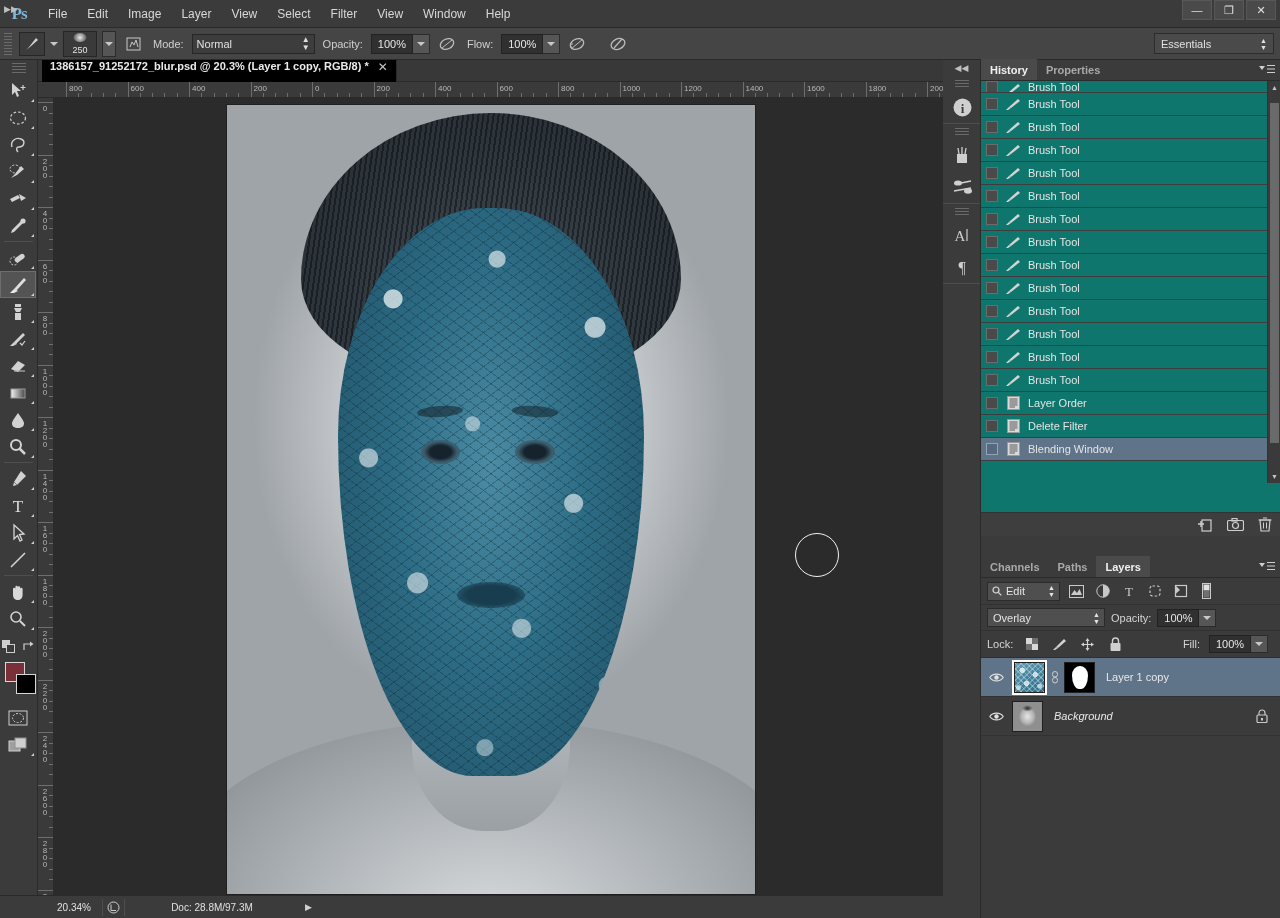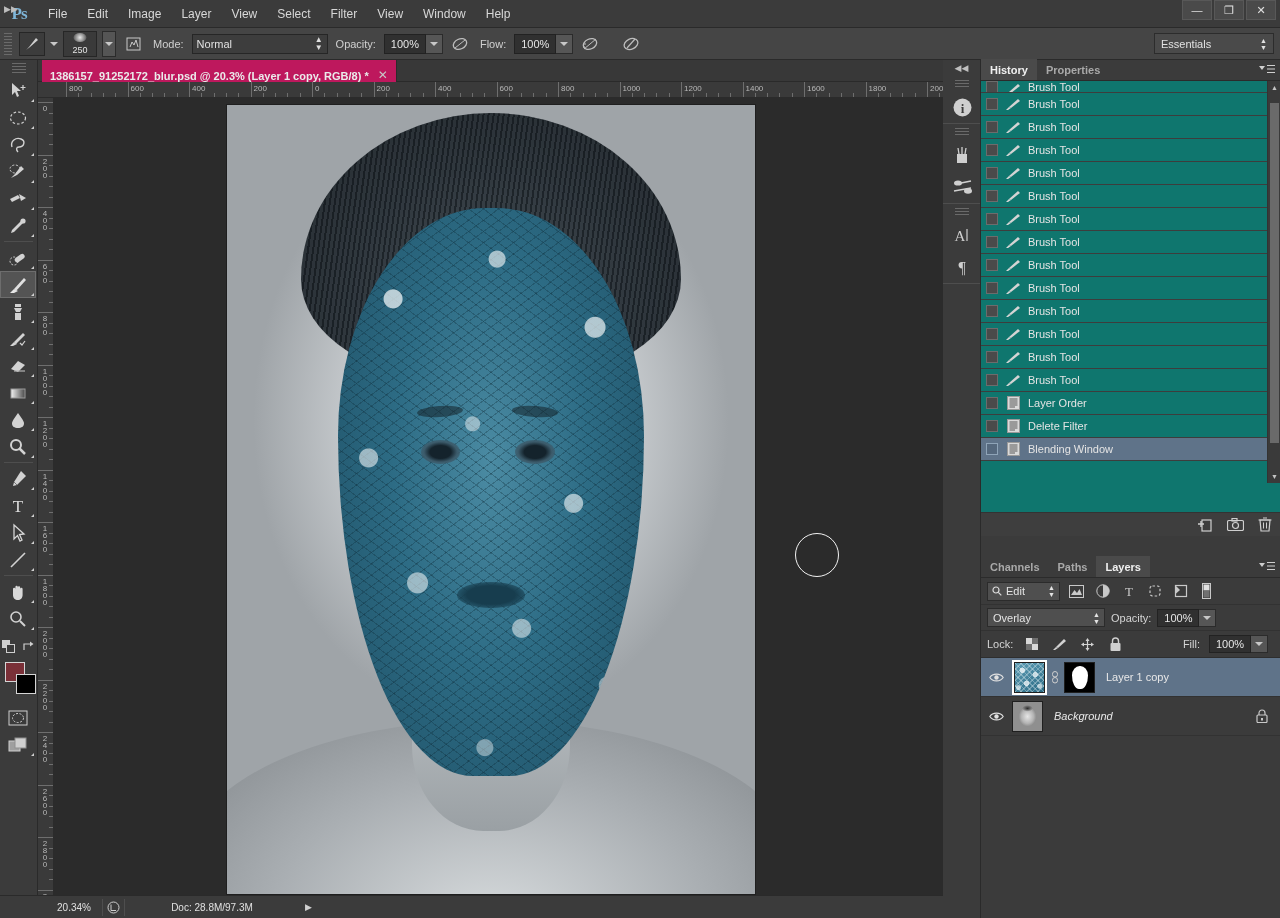--- a/index.html
+++ b/index.html
@@ -112,22 +112,22 @@
     border: 1px solid #d5d5d5; }
   .sw-bg { position: absolute; left: 16px; top: 14px; width: 20px; height: 20px;
     border: 1px solid #d5d5d5; }
 
   
   .tabbar {
     position: absolute; left: 38px; top: 60px; width: 905px; height: 22px;
     background: #383838; border-bottom: 1px solid #2a2a2a;
   }
   .doctab {
-    position: absolute; left: 4px; top: 0; height: 22px; background: #be185d;
-    display: flex; align-items: flex-end; padding: 0 8px; font-size: 11px; color: #ebebeb;
+    position: absolute; left: 4px; top: 0; height: 22px; background: #000000;
+    display: flex; align-items: flex-start; padding: 0 8px; font-size: 11px; color: #ebebeb;
     border-right: 1px solid #2b2b2b; font-weight: bold;
   }
   .doctab .x { margin-left: 9px; font-size: 12px; color: #c8c8c8; font-weight: normal; }
   .tab-collapse {
     position: absolute; left: 2px; top: 2px; width: 18px; height: 14px;
     display: flex; align-items: center; justify-content: center;
     font-size: 9px; color: #bdbdbd;
   }
 
   
@@ -433,21 +433,21 @@
     <div class="spin-btn">
       <div class="tiny-arrow"></div>
     </div>
     <div class="icon-btn">
       <svg width="17" height="17" viewBox="0 0 17 17">
         <rect x="2" y="3" width="13" height="12" fill="none" stroke="#c9c9c9" stroke-width="1"></rect>
         <path d="M5 12 L7 7 L9 10 L11 5 L13 12" fill="none" stroke="#c9c9c9" stroke-width="1"></path>
       </svg>
     </div>
     <div class="ob-label">Mode:</div>
-    <div class="ob-select" style="width:136px">
+    <div class="ob-select" style="width:123px">
       <span>Normal</span>
       <span class="updown">▲<br>▼</span>
     </div>
     <div class="ob-label">Opacity:</div>
     <div style="display:flex">
       <div class="ob-num">100%</div>
       <div class="ob-num-arrow">
           <div class="tiny-arrow"></div>
         </div>
     </div>

